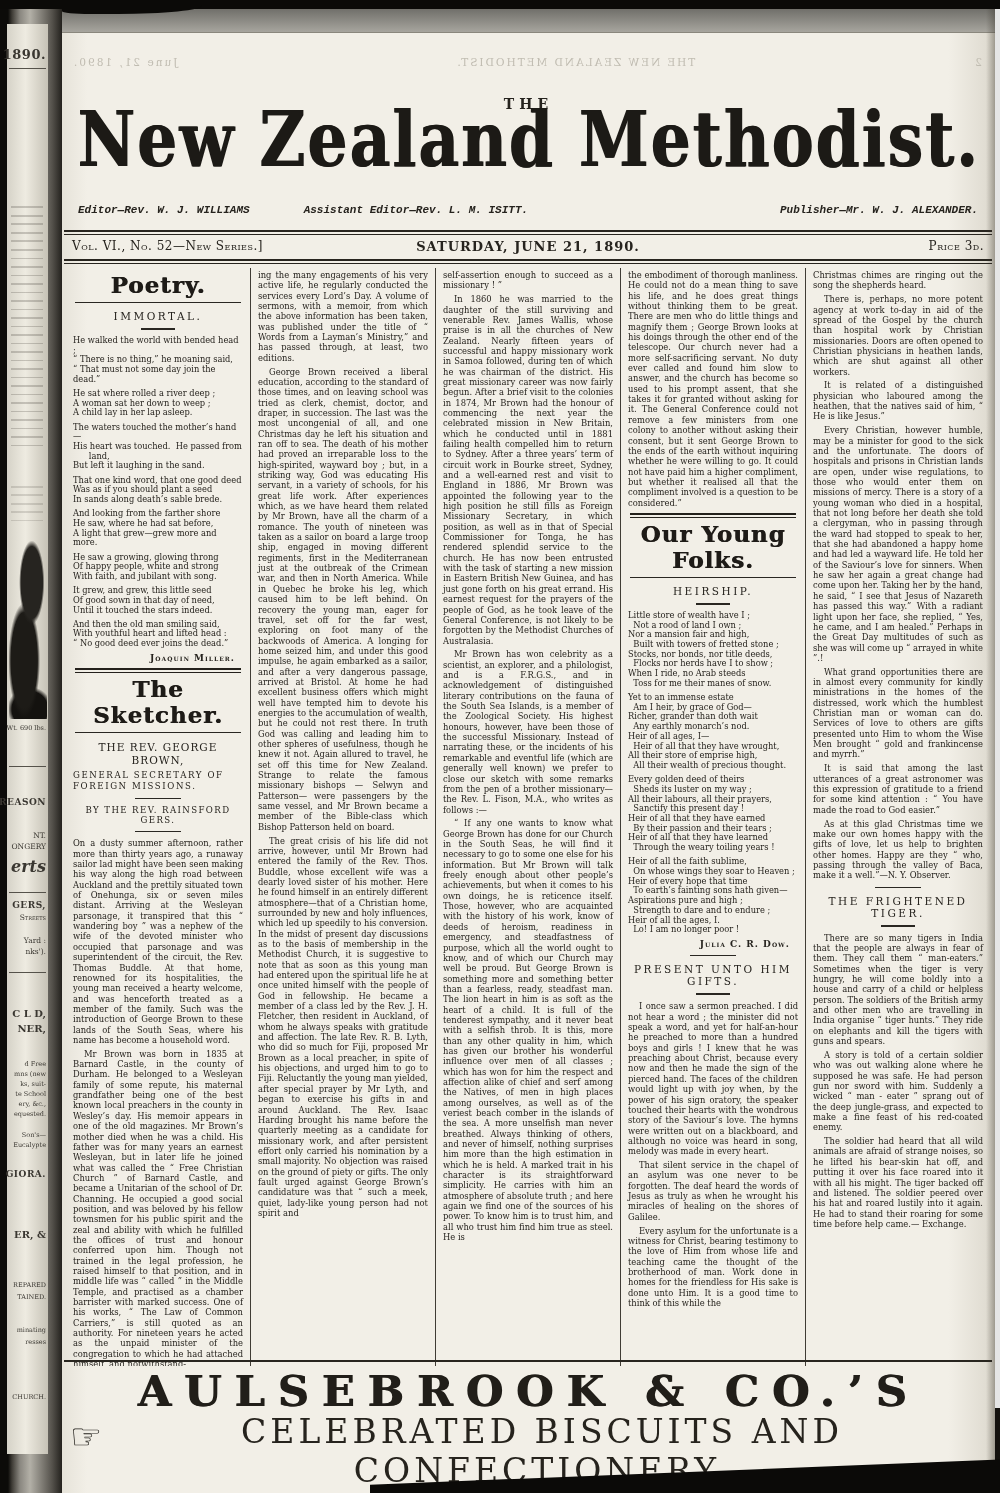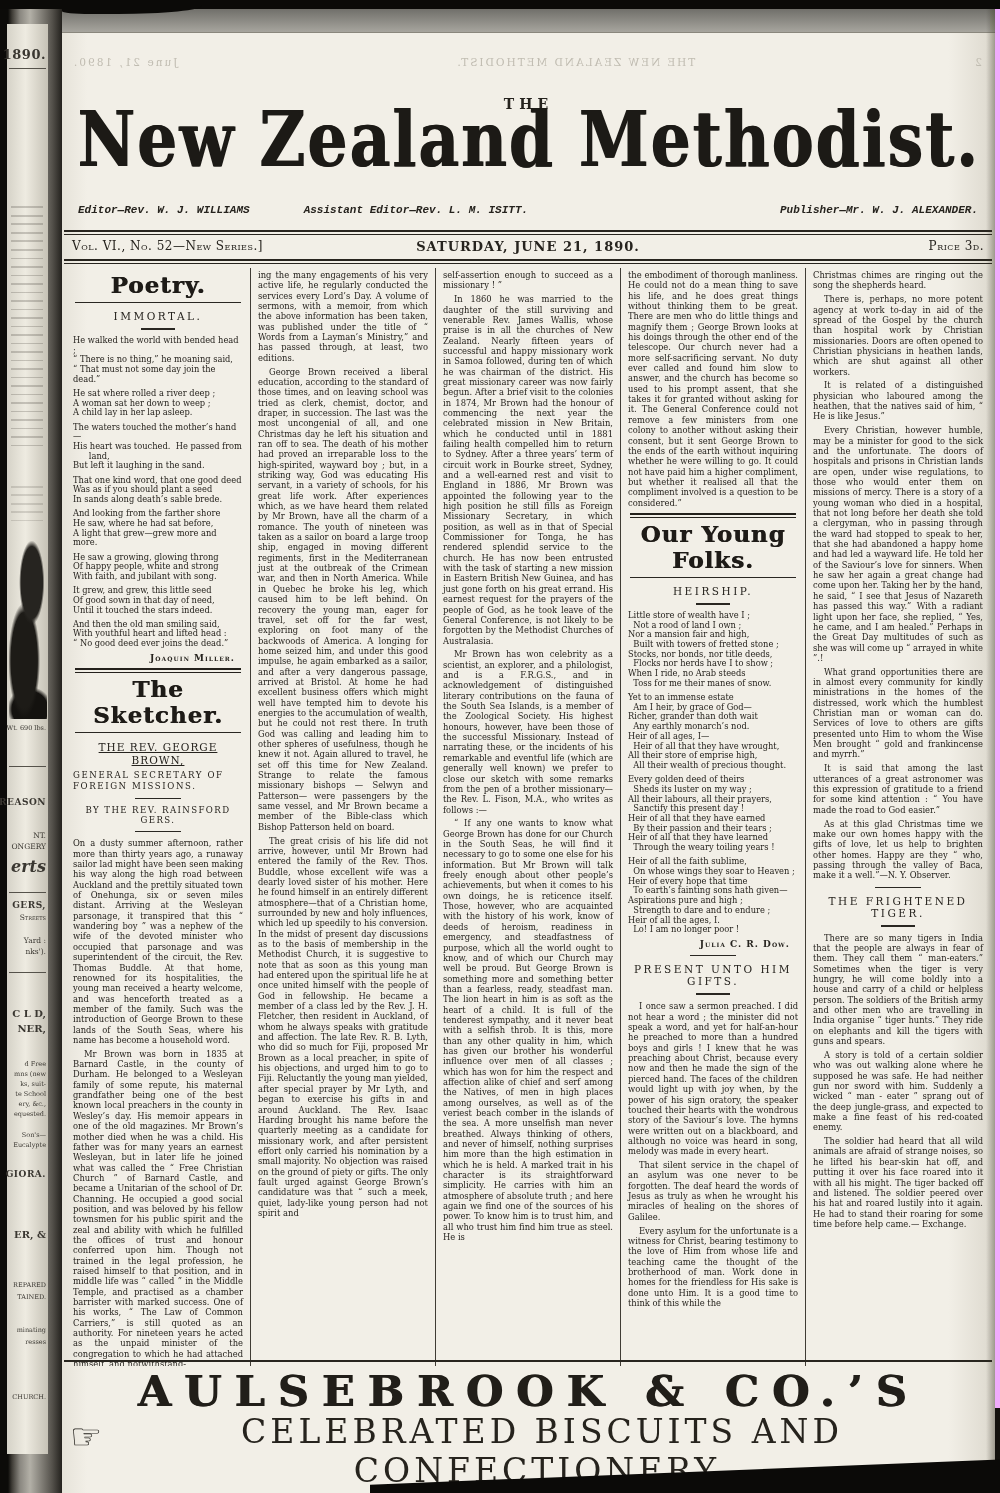--- a/index.html
+++ b/index.html
@@ -1,17 +1,17 @@
 <!DOCTYPE html>
 <html><head>
 <meta charset="utf-8">
 <style>
   html,body{margin:0;padding:0;}
   body{width:1000px;height:1493px;overflow:hidden;background:#13110e;}
-  .page{position:relative;width:1000px;height:1408px;background:#f0abfc;font-family:"DejaVu Serif",serif;}
+  .page{position:relative;width:1000px;height:1408px;background:#e5e5e5;font-family:"DejaVu Serif",serif;}
 
   
   .edge{position:absolute;left:0;top:0;width:62px;height:1493px;overflow:hidden;
     background:linear-gradient(90deg,#0c0b09 0,#0c0b09 8px,#3f3c36 12px,#8a8780 20px,#b3b0a7 30px,#55524c 52px,#23211d 62px);}
   .edge-paper{position:absolute;left:7px;top:24px;width:41px;height:1430px;
     background:linear-gradient(90deg,#d5d2c7,#eeebe1 45%,#c6c2b6);color:#3a3731;}
   .edge-blur{position:absolute;left:4px;top:176px;width:32px;height:250px;opacity:.5;
     background:repeating-linear-gradient(180deg,transparent 0 6.5px,rgba(70,65,58,.5) 6.5px 8.5px);}
   .edge-blur2{position:absolute;left:4px;top:455px;width:32px;height:48px;opacity:.35;
     background:repeating-linear-gradient(180deg,transparent 0 6.5px,rgba(70,65,58,.5) 6.5px 8.5px);}
@@ -60,21 +60,21 @@
   .col{flex:1;padding:2px 7px 0 7px;overflow:hidden;}
   .col + .col{border-left:1px solid #403c35;}
 
   .sec-head{font-weight:bold;font-size:23px;line-height:26px;text-align:center;letter-spacing:1px;color:#1e1b17;
     text-shadow:.6px 0 0 #1e1b17;margin-top:2px;}
   .hr1{border-top:1px solid #2a2722;margin:4px 2px;}
   .hrd{border-top:2.5px solid #24211c;border-bottom:1px solid #24211c;height:2px;margin:5px 2px 3px 2px;}
   .subhead{font-size:10.5px;letter-spacing:2.5px;text-align:center;margin-top:7px;}
   .divider{width:34px;border-top:2.5px solid #2a2722;margin:6px auto;}
   .divider.thin{width:46px;border-top-width:1.5px;}
-  .art-title{font-size:10.5px;letter-spacing:1px;text-align:center;margin-top:8px;line-height:13px;text-decoration:underline;}
+  .art-title{font-size:10.5px;letter-spacing:1px;text-align:center;margin-top:8px;line-height:13px;}
   .art-sub{font-size:8.6px;letter-spacing:1.6px;text-align:left;margin-top:3px;line-height:11px;}
   .byline{font-size:8.6px;letter-spacing:1.4px;text-align:center;margin-top:2px;}
 
   .paras p{font-size:8.4px;line-height:10.35px;text-align:justify;margin:0 0 3.5px 0;text-indent:11px;}
   .paras.cont > p:first-child{text-indent:0;}
 
   .poem .stanza{white-space:pre-wrap;font-size:8.3px;line-height:9.7px;margin:0 0 4.5px 0;}
   .poem-author{text-align:right;font-variant:small-caps;font-size:9px;letter-spacing:1px;margin:1px 8px 5px 0;font-weight:bold;}
 
   
@@ -288,21 +288,21 @@
             <p>Every Christian, however humble, may be a minister for good to the sick and the unfortunate.  The doors of hospitals and prisons in Christian lands are open, under wise regulations, to those who would enter them on missions of mercy.  There is a story of a young woman who died in a hospital, that not long before her death she told a clergyman, who in passing through the ward had stopped to speak to her, that she had abandoned a happy home and had led a wayward life. He told her of the Saviour’s love for sinners.  When he saw her again a great change had come upon her. Taking her by the hand, he said, “ I see that Jesus of Nazareth has passed this way.”  With a radiant light upon her face, she replied, “ Yes, he came, and I am healed.” Perhaps in the Great Day multitudes of such as she was will come up “ arrayed in white ”.!</p>
             <p>What grand opportunities there are in almost every community for kindly ministrations in the homes of the distressed, work which the humblest Christian man or woman can do. Services of love to others are gifts presented unto Him to whom the Wise Men brought “ gold and frankincense and myrrh.”</p>
             <p>It is said that among the last utterances of a great astronomer was this expression of gratitude to a friend for some kind attention : “ You have made the road to God easier.”</p>
             <p>As at this glad Christmas time we make our own homes happy with the gifts of love, let us help to brighten other homes.  Happy are they “ who, passing through the valley of Baca, make it a well.”—N. Y. Observer.</p>
           </div>
         <div class="divider thin"></div>
         <div class="subhead">THE FRIGHTENED TIGER.</div>
         <div class="divider"></div>
         <div class="paras">
             <p>There are so many tigers in India that the people are always in fear of them.  They call them “ man-eaters.” Sometimes when the tiger is very hungry, he will come boldly into a house and carry of a child or helpless person.  The soldiers of the British army and other men who are travelling in India organise “ tiger hunts.” They ride on elephants and kill the tigers with guns and spears.</p>
-            <p>A story is told of a certain soldier who was out walking alone where he supposed he was safe.  He had neither gun nor sword with him. Suddenly a wicked “ man - eater ” sprang out of the deep jungle-grass, and expected to make a fine feast of his red-coated enemy.</p>
+            <p>A story is told of a certain soldier who was out walking alone where he supposed he was safe.  He had person gun nor sword with him. Suddenly a wicked “ man - eater ” sprang out of the deep jungle-grass, and expected to make a fine feast of his red-coated enemy.</p>
             <p>The soldier had heard that all wild animals are afraid of strange noises, so he lifted his bear-skin hat off, and putting it over his face roared into it with all his might.  The tiger backed off and listened.  The soldier peered over his hat and roared lustily into it again.  He had to stand their roaring for some time before help came.— Exchange.</p>
           </div>
       </div>
 
     </div>
 
     <div class="adrule"></div>
     <div class="ad1">AULSEBROOK  &amp;  CO.’S</div>
     <span class="manicule">☞</span>
     <div class="ad2">CELEBRATED  BISCUITS  AND  CONFECTIONERY.</div>

